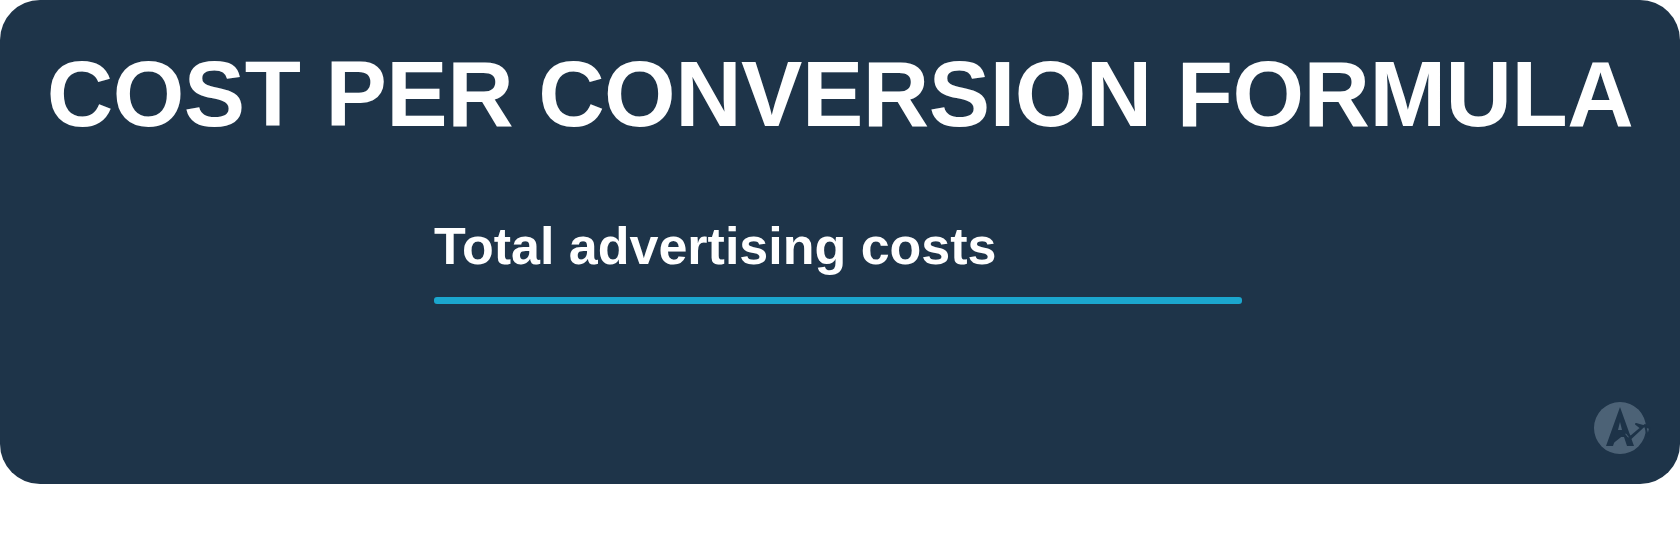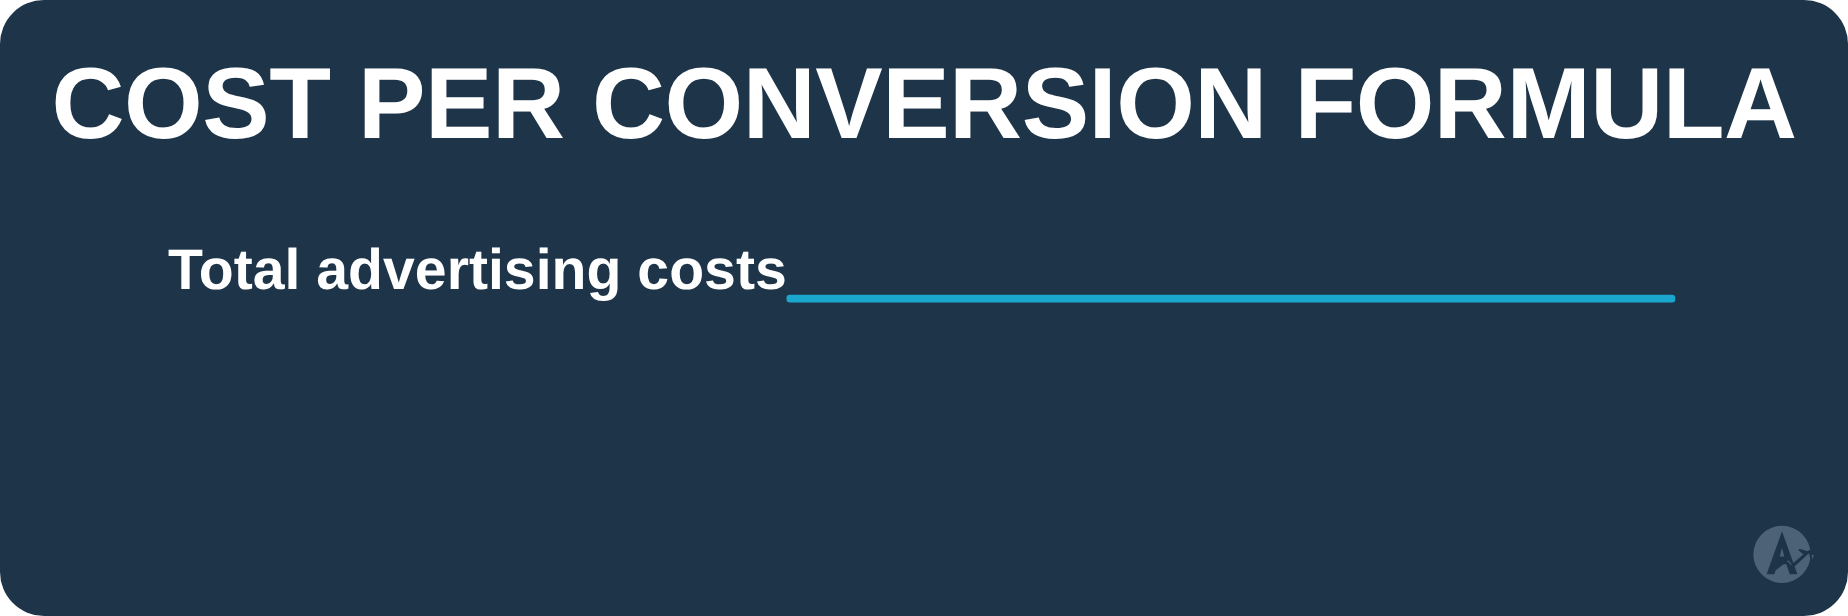--- a/index.html
+++ b/index.html
@@ -10,21 +10,21 @@
   body {
     width: 1680px;
     height: 560px;
     overflow: hidden;
     font-family: "Liberation Sans", sans-serif;
   }
 
   .card {
     position: relative;
     width: 1680px;
-    height: 560px;
+    height: 484px;
     box-sizing: border-box;
     background: #1e3449;
     border-radius: 40px;
     overflow: hidden;
   }
 
   .title {
     position: absolute;
     top: 44px;
     left: 0;
@@ -44,22 +44,22 @@
     top: 215px;
     left: 0;
     width: 1680px;
     display: flex;
     flex-direction: column;
     align-items: center;
   }
 
   .fraction {
     display: flex;
-    flex-direction: row;
-    align-items: flex-end;
+    flex-direction: column;
+    align-items: flex-start;
     transform: translateX(-2px);
   }
 
   .numerator,
   .denominator {
     color: #ffffff;
     font-family: "Liberation Sans", sans-serif;
     font-weight: bold;
     font-size: 52px;
     line-height: 62px;

